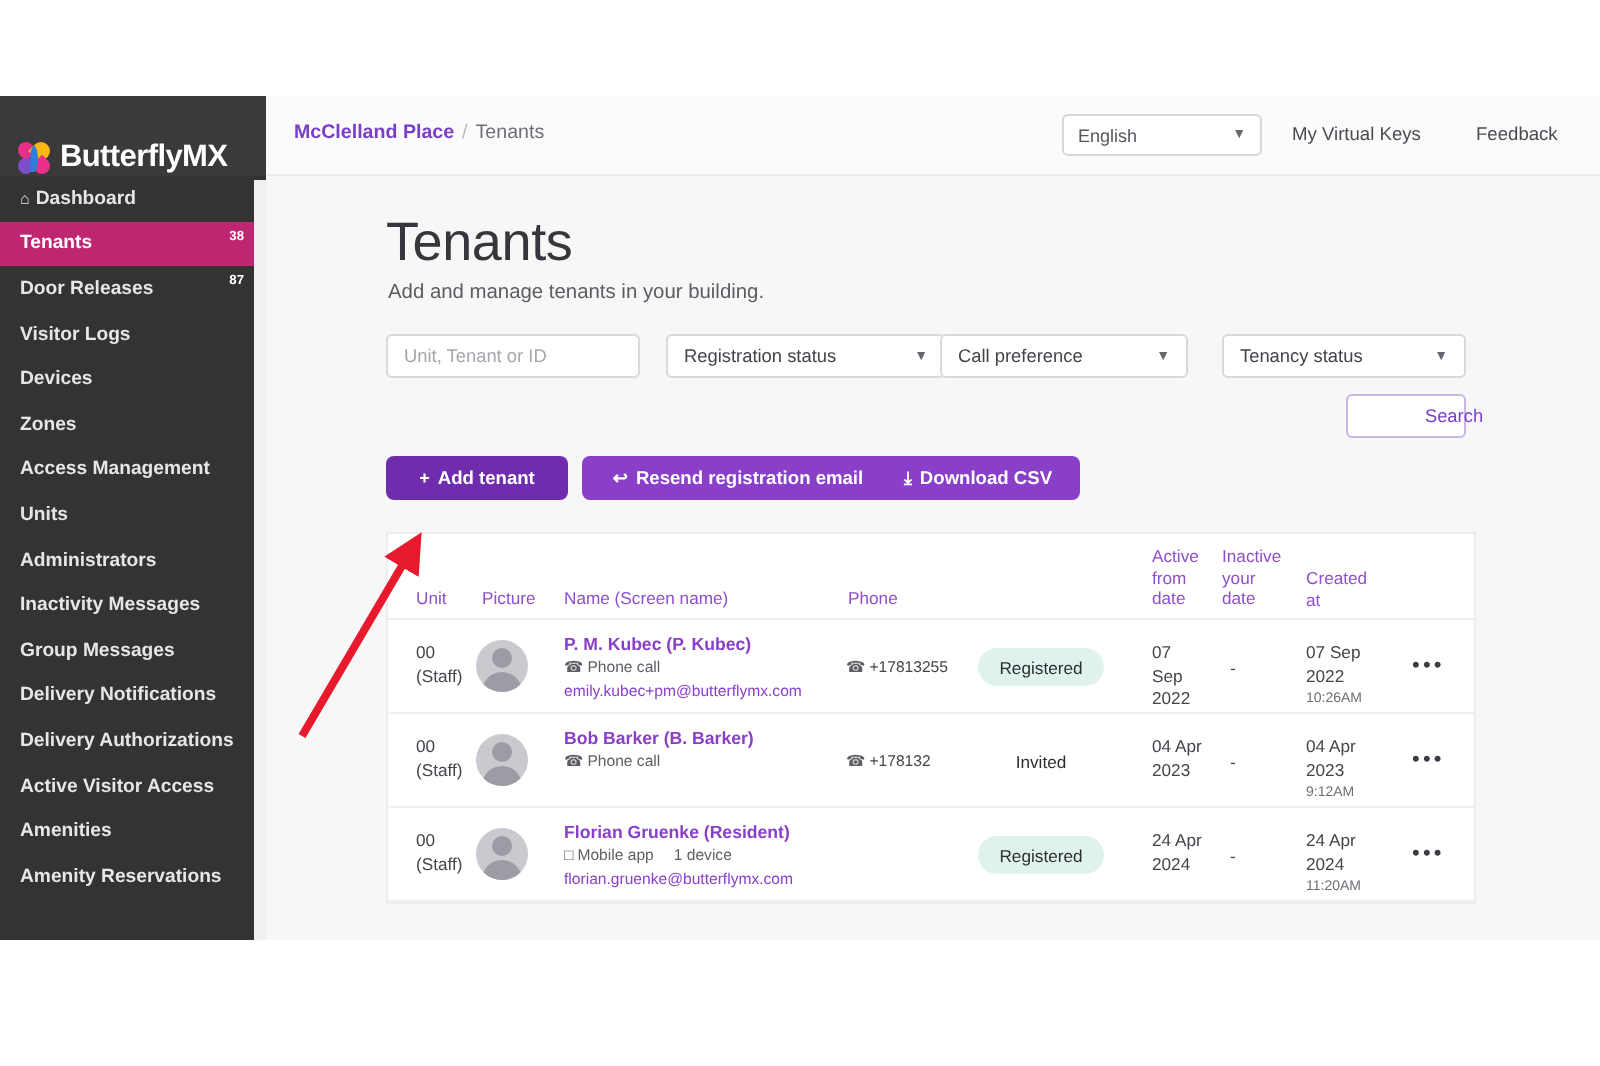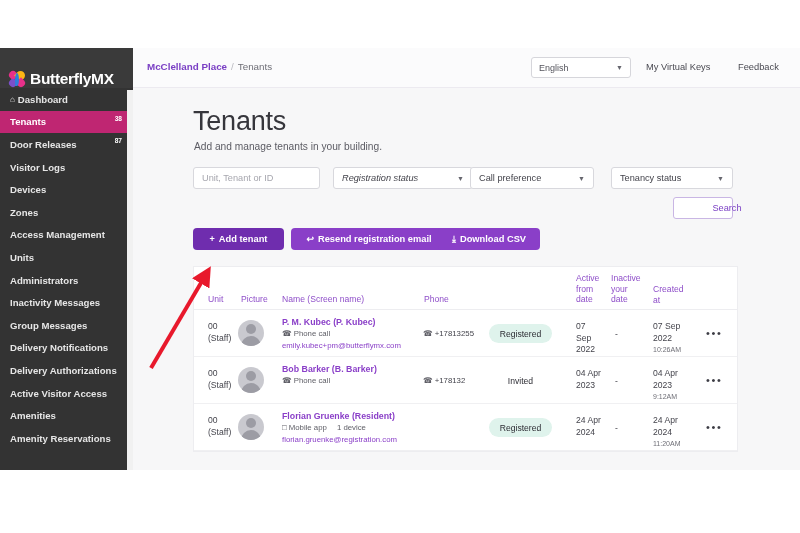--- a/index.html
+++ b/index.html
@@ -186,21 +186,21 @@
     background: #ffffff;
     font-size: 9.2px;
     display: flex;
     align-items: center;
     padding: 0 8px;
     color: #43434b;
     cursor: pointer;
   }
   .filter-field .caret { margin-left: auto; font-size: 7px; color: #66666e; }
   #filter-search { left: 60px; width: 127px; color: #a6a6ae; }
-  #filter-registration { left: 200px; width: 140px; font-style: italic; }
+  #filter-registration { left: 200px; width: 140px; }
   #filter-call { left: 337px; width: 124px; }
   #filter-tenancy { left: 478px; width: 122px; }
 
   #search-button {
     position: absolute;
     left: 540px; top: 109px;
     width: 60px; height: 22px;
     border: 1px solid #c9b6e4;
     border-radius: 3px;
     background: #ffffff;
@@ -510,21 +510,21 @@
               <div class="cell c-menu">•••</div>
             </div>
             <div class="trow">
               <div class="cell c-unit">
                 <div>00</div>
                 <div>(Staff)</div>
               </div>
               <div class="cell c-avatar"></div>
               <div class="cell c-name">Florian Gruenke (Resident)</div>
               <div class="cell c-method"><span class="m-icon">□</span><span>Mobile app</span><span class="devices">1 device</span></div>
-              <div class="cell c-email">florian.gruenke@registration.com</div>
+              <div class="cell c-email">florian.gruenke@butterflymx.com</div>
               <div class="status-pill registered">Registered</div>
               <div class="cell c-active">24 Apr 2024</div>
               <div class="cell c-inactive">-</div>
               <div class="cell c-created">
                 <div>24 Apr 2024</div>
                 <div class="time">11:20AM</div>
               </div>
               <div class="cell c-menu">•••</div>
             </div>
           </div>

